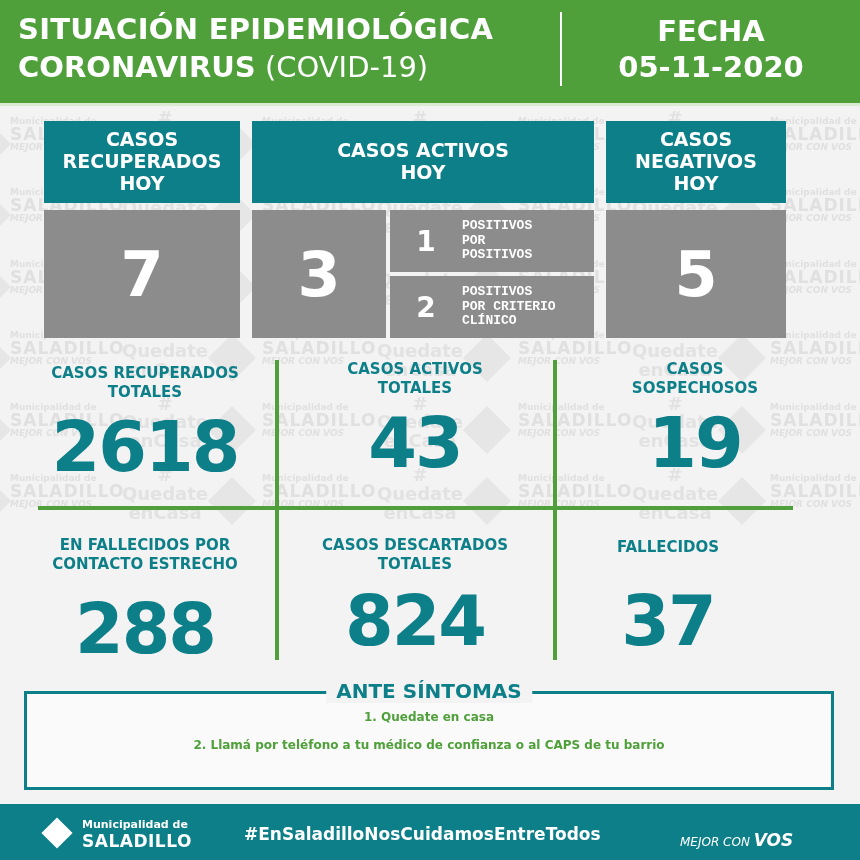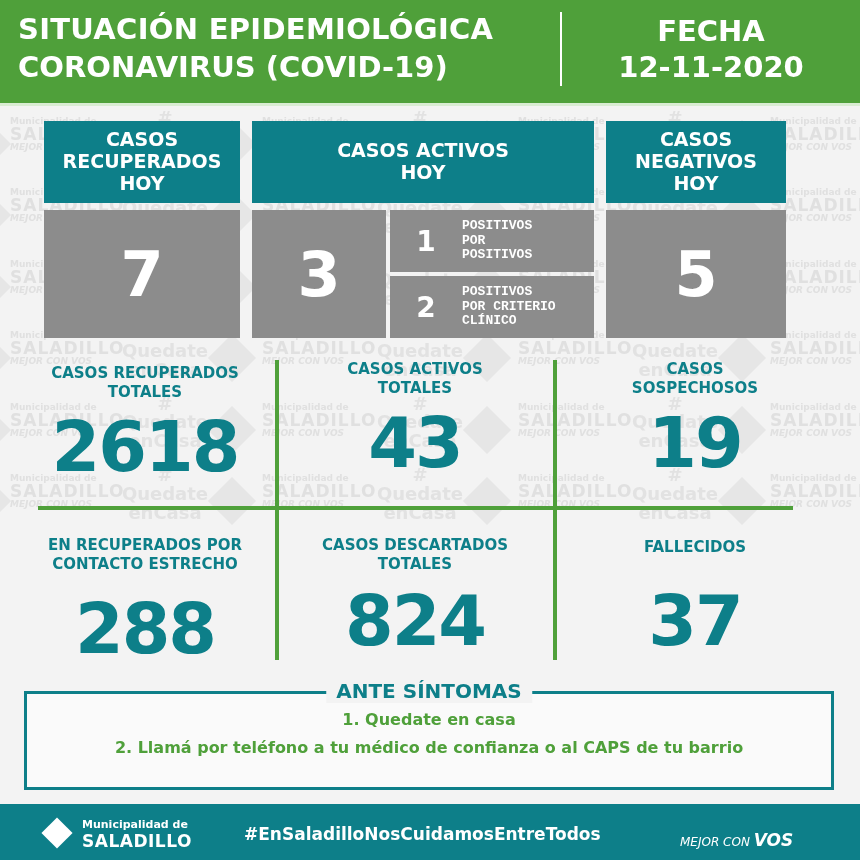--- a/index.html
+++ b/index.html
@@ -8,42 +8,42 @@
   .wm { position: absolute; width: 120px; color: #e0e0e0; font-weight: bold; line-height: 1; }
   .wm .l1 { font-size: 9px; }
   .wm .l2 { font-size: 17px; letter-spacing: 1px; }
   .wm .l3 { font-size: 9px; font-style: italic; }
   .wm-diamond { position: absolute; width: 34px; height: 34px; background: #e6e6e6; transform: rotate(45deg); }
   .wm-q { position: absolute; color: #e2e2e2; font-weight: bold; font-size: 18px; text-align: center; line-height: 1.05; width: 90px; }
 
   .header { position: absolute; left: 0; top: 0; width: 860px; height: 105px; background: #4fa03a; color: #fff; }
   .header .t1 { position: absolute; left: 18px; top: 12px; font-size: 29px; font-weight: bold; letter-spacing: 0.3px; }
   .header .t2 { position: absolute; left: 18px; top: 50px; font-size: 29px; font-weight: bold; }
-  .header .t2 .light { font-weight: bold; }
+  .header .t2 .light { font-weight: normal; }
   .header .divider { position: absolute; left: 560px; top: 12px; width: 2px; height: 74px; background: #fff; }
   .header .f1 { position: absolute; left: 562px; width: 298px; top: 14px; text-align: center; font-size: 29px; font-weight: bold; }
   .header .f2 { position: absolute; left: 562px; width: 298px; top: 50px; text-align: center; font-size: 29px; font-weight: bold; }
   .header-bottom { position: absolute; left: 0; top: 103px; width: 860px; height: 3px; background: #d9ecd2; }
 
   .teal-box { position: absolute; background: #0d7f89; color: #fff; font-weight: bold; text-align: center; display: flex; flex-direction: column; justify-content: center; font-size: 19px; line-height: 1.15; }
   .grey-box { position: absolute; background: #8c8c8c; color: #fff; font-weight: bold; display: flex; align-items: center; justify-content: center; }
   .big-white { font-size: 62px; }
   .sub-row { position: absolute; background: #8c8c8c; color: #fff; font-weight: bold; display: flex; align-items: center; }
   .sub-row .n { width: 72px; text-align: center; font-size: 28px; }
   .sub-row .lbl { font-size: 13px; line-height: 1.15; font-family: Liberation Mono, monospace; }
 
   .stat { position: absolute; text-align: center; color: #0d7f89; font-weight: bold; }
   .stat .lbl { font-size: 15px; line-height: 1.25; }
   .stat .num { font-size: 70px; line-height: 1; letter-spacing: -2px; }
   .gline-v { position: absolute; width: 4px; background: #4fa03a; }
   .gline-h { position: absolute; height: 4px; background: #4fa03a; }
 
   .symptoms { position: absolute; left: 24px; top: 691px; width: 810px; height: 99px; border: 3px solid #0d7f89; background: rgba(255,255,255,0.6); }
   .symptoms .title { position: absolute; left: 50%; transform: translateX(-50%); top: -15px; background: #f3f3f3; padding: 0 10px; color: #0d7f89; font-weight: bold; font-size: 20px; white-space: nowrap; }
-  .symptoms .item { position: absolute; left: 0; width: 100%; text-align: center; color: #4fa03a; font-weight: bold; font-size: 16px; }
+  .symptoms .item { position: absolute; left: 0; width: 100%; text-align: center; color: #4fa03a; font-weight: bold; font-size: 12px; }
 
   .footer { position: absolute; left: 0; top: 804px; width: 860px; height: 56px; background: #0d7f89; color: #fff; }
   .footer .logo-shape { position: absolute; left: 46px; top: 18px; width: 22px; height: 22px; background: #fff; transform: rotate(45deg); }
   .footer .muni1 { position: absolute; left: 82px; top: 14px; font-size: 11px; font-weight: bold; }
   .footer .muni2 { position: absolute; left: 82px; top: 27px; font-size: 17px; font-weight: bold; letter-spacing: 0.5px; }
   .footer .hashtag { position: absolute; left: 244px; top: 20px; font-size: 17px; font-weight: bold; }
   .footer .mejor { position: absolute; left: 680px; top: 26px; font-size: 12px; font-style: italic; }
   .footer .mejor b { font-size: 17px; }
 </style>
 </head>
@@ -284,21 +284,21 @@
       <div>Quedate</div>
       <div>enCasa</div>
     </div>
   </div>
 
 <div class="header">
   <div class="t1">SITUACIÓN EPIDEMIOLÓGICA</div>
   <div class="t2"><span>CORONAVIRUS</span><span class="light"> (COVID-19)</span></div>
   <div class="divider"></div>
   <div class="f1">FECHA</div>
-  <div class="f2">12-11-2020</div>
+  <div class="f2">05-11-2020</div>
 </div>
 <div class="header-bottom"></div>
 
 <div class="teal-box" style="left:44px;top:121px;width:196px;height:82px;">
   <div>CASOS</div>
   <div>RECUPERADOS</div>
   <div>HOY</div>
 </div>
 <div class="grey-box" style="left:44px;top:210px;width:196px;height:128px;">
   <span class="big-white">7</span>
@@ -350,30 +350,30 @@
   <div class="lbl">CASOS ACTIVOS</div>
   <div class="lbl">TOTALES</div>
   <div class="num" style="margin-top:10px;">43</div>
 </div>
 <div class="stat" style="left:570px;top:360px;width:250px;">
   <div class="lbl">CASOS</div>
   <div class="lbl">SOSPECHOSOS</div>
   <div class="num" style="margin-top:10px;">19</div>
 </div>
 <div class="stat" style="left:20px;top:536px;width:250px;">
-  <div class="lbl">EN RECUPERADOS POR</div>
+  <div class="lbl">EN FALLECIDOS POR</div>
   <div class="lbl">CONTACTO ESTRECHO</div>
   <div class="num" style="margin-top:20px;">288</div>
 </div>
 <div class="stat" style="left:290px;top:536px;width:250px;">
   <div class="lbl">CASOS DESCARTADOS</div>
   <div class="lbl">TOTALES</div>
   <div class="num" style="margin-top:12px;">824</div>
 </div>
-<div class="stat" style="left:570px;top:538px;width:250px;text-align:center;">
+<div class="stat" style="left:543px;top:538px;width:250px;text-align:center;">
   <div class="lbl">FALLECIDOS</div>
   <div class="lbl" style="height:19px;"></div>
   <div class="num" style="margin-top:10px;">37</div>
 </div>
 
 <div class="symptoms">
   <div class="title">ANTE SÍNTOMAS</div>
   <div class="item" style="top:16px;">1. Quedate en casa</div>
   <div class="item" style="top:44px;">2. Llamá por teléfono a tu médico de confianza o al CAPS de tu barrio</div>
 </div>

